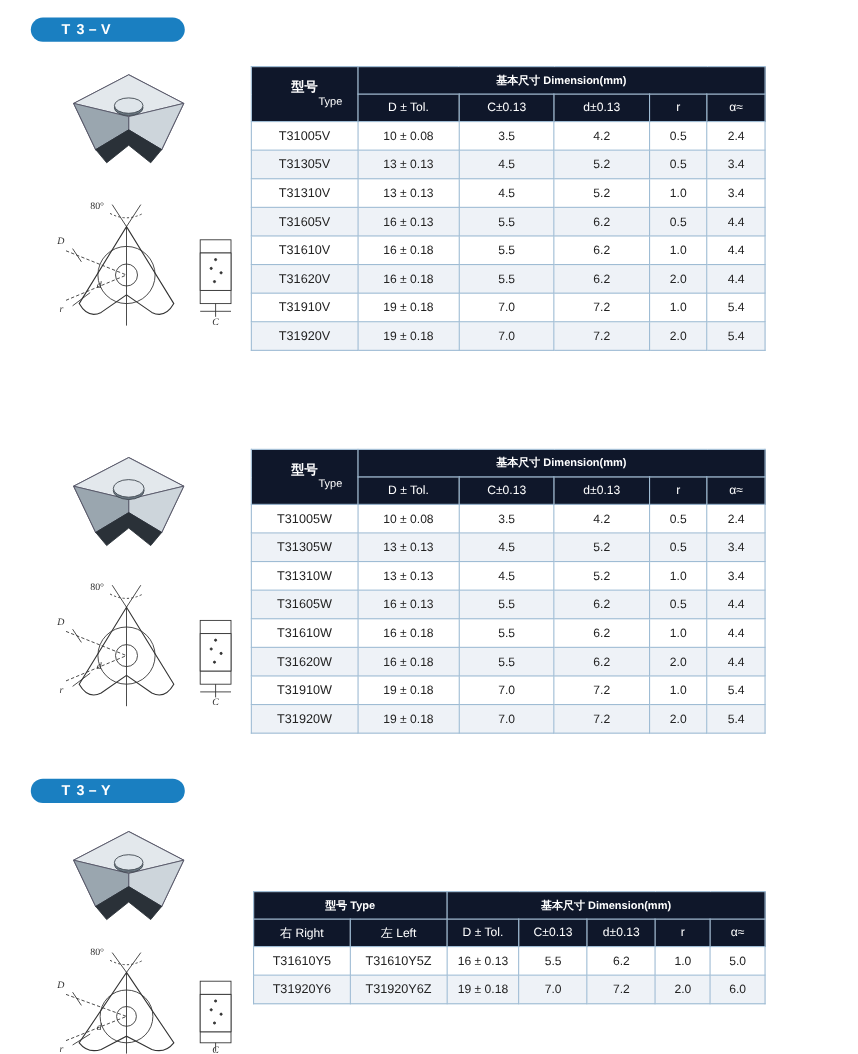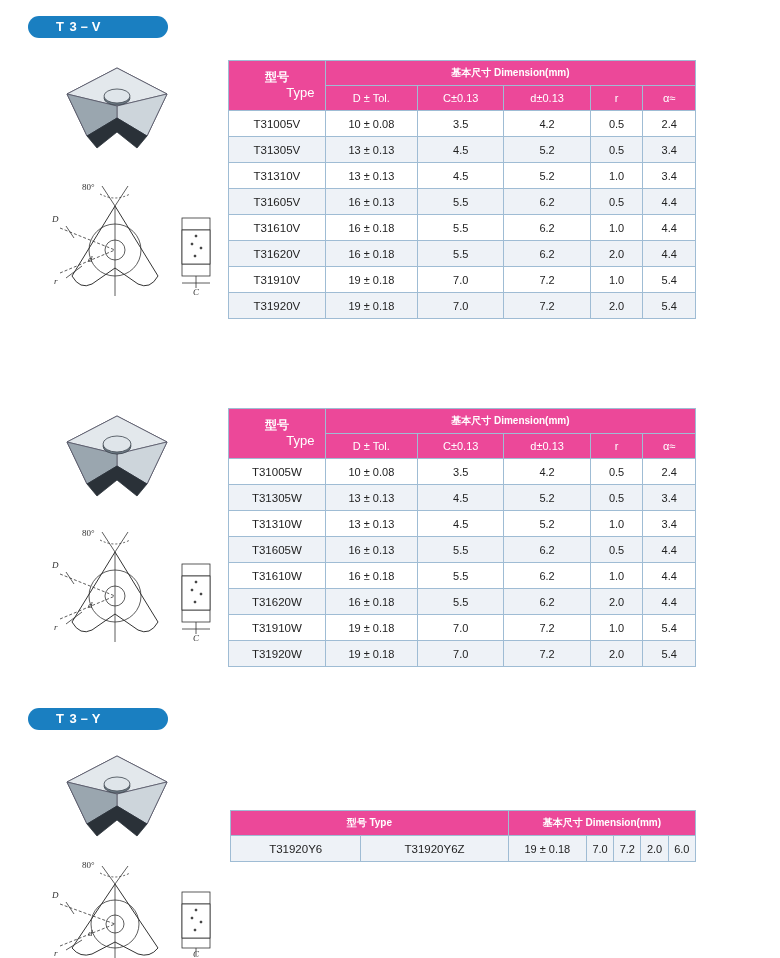--- a/index.html
+++ b/index.html
@@ -45,39 +45,39 @@
     color: #222;
   }
   table.spec td, table.spec th {
     border: 1px solid #9fbcd4;
     text-align: center;
     vertical-align: middle;
     padding: 0;
     font-weight: normal;
   }
   table.spec thead th {
-    background: #ec4899;
+    background: #0f172a;
     color: #ffffff;
     font-size: 11px;
     height: 24px;
   }
   table.spec thead th.big {
     font-size: 10px;
     font-weight: bold;
   }
   .hdr-type {
     line-height: 1.25;
   }
   .hdr-type .cn {
     font-size: 12px;
     font-weight: bold;
     display: block;
   }
   .hdr-type .en {
-    font-size: 13px;
+    font-size: 10px;
     display: block;
     margin-left: 47px;
   }
   table.spec tbody td {
     height: 25px;
     background: #ffffff;
   }
   table.spec tbody tr.alt td {
     background: #eef2f7;
   }
@@ -417,22 +417,40 @@
     <text class="lbl-i" x="186" y="64">d</text>
     <text class="lbl-i" x="163" y="95">C</text>
   </svg>
 
   <table class="spec" style="left:230px; top:810px; width:466px;border-radius:18px;">
     <thead>
       <tr>
         <th colspan="2" class="big" style="width:176px;">型号    Type</th>
         <th colspan="5" class="big">基本尺寸  Dimension(mm)</th>
       </tr>
+      <tr>
+        <th style="width:88px;">右   Right</th>
+        <th style="width:88px;">左   Left</th>
+        <th style="width:66px;">D ± Tol.</th>
+        <th style="width:62px;">C±0.13</th>
+        <th style="width:62px;">d±0.13</th>
+        <th style="width:50px;">r</th>
+        <th style="width:50px;">α≈</th>
+      </tr>
     </thead>
     <tbody>
+      <tr>
+        <td class="typecell">T31610Y5</td>
+        <td class="typecell">T31610Y5Z</td>
+        <td>16 ± 0.13</td>
+        <td>5.5</td>
+        <td>6.2</td>
+        <td>1.0</td>
+        <td>5.0</td>
+      </tr>
       <tr class="alt">
         <td class="typecell">T31920Y6</td>
         <td class="typecell">T31920Y6Z</td>
         <td>19 ± 0.18</td>
         <td>7.0</td>
         <td>7.2</td>
         <td>2.0</td>
         <td>6.0</td>
       </tr>
     </tbody>

